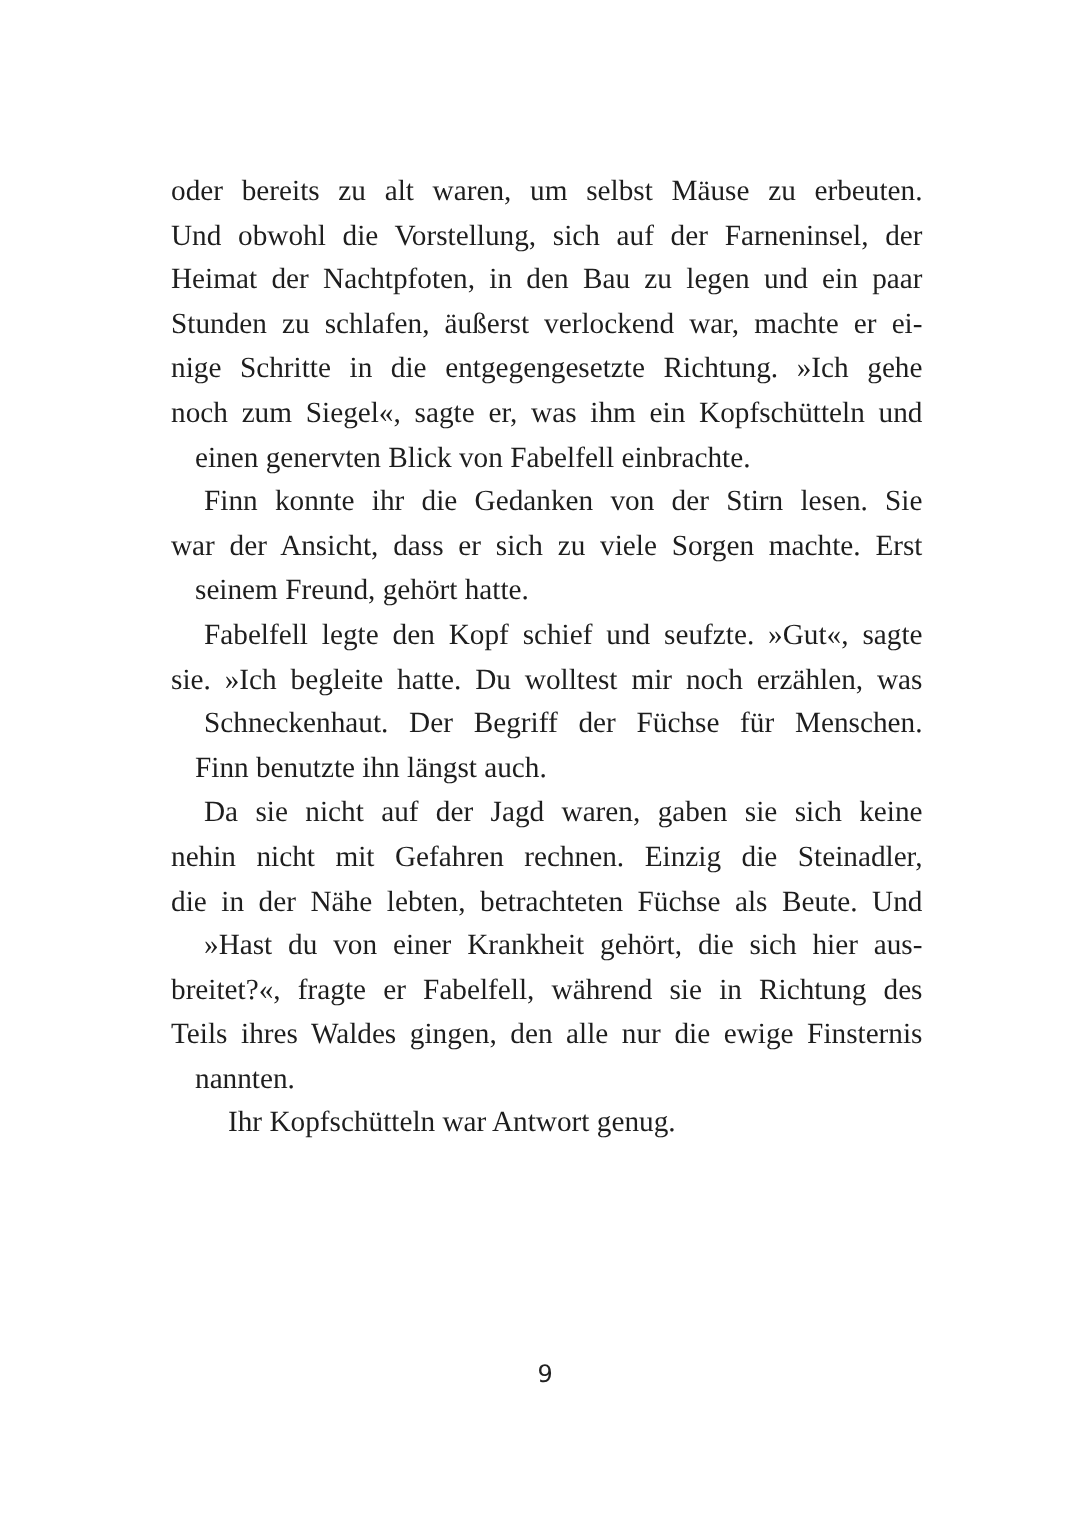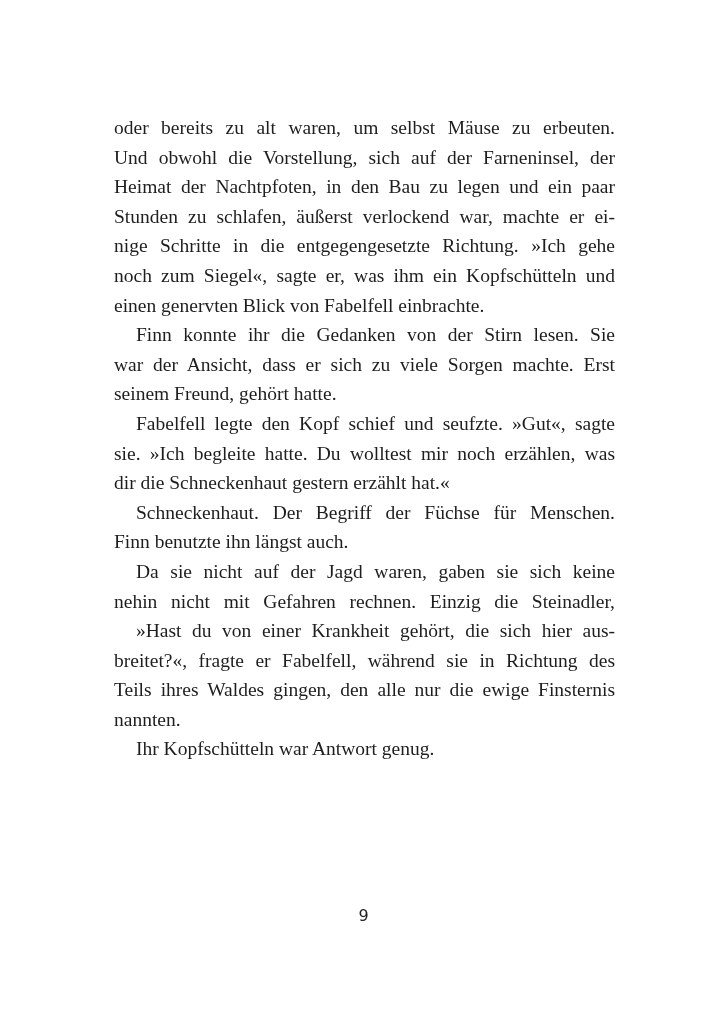--- a/index.html
+++ b/index.html
@@ -34,20 +34,21 @@
       line-height: 29.6px;
       font-size: 19.5px;
       white-space: nowrap;
       text-align: justify;
       text-align-last: justify;
       overflow: hidden;
     }
     .line.last {
       text-align: left;
       text-align-last: left;
+      margin-left: 16px;
     }
     .line.indent {
       padding-left: 22px;
     }
     .folio {
       position: absolute;
       left: 0;
       width: 727px;
       top: 906px;
       text-align: center;
@@ -74,31 +75,31 @@
 
     <div>
       <span class="line indent">Finn konnte ihr die Gedanken von der Stirn lesen. Sie</span>
       <span class="line">war der Ansicht, dass er sich zu viele Sorgen machte. Erst</span>
       <span class="line last">seinem Freund, gehört hatte.</span>
     </div>
 
     <div>
       <span class="line indent">Fabelfell legte den Kopf schief und seufzte. »Gut«, sagte</span>
       <span class="line">sie. »Ich begleite hatte. Du wolltest mir noch erzählen, was</span>
-      <span class="line last">dir die Schneckenhaut gestern erzählt hat.«</span>
     </div>
 
     <div>
       <span class="line indent">Schneckenhaut. Der Begriff der Füchse für Menschen.</span>
       <span class="line last">Finn benutzte ihn längst auch.</span>
     </div>
 
     <div>
       <span class="line indent">Da sie nicht auf der Jagd waren, gaben sie sich keine</span>
       <span class="line">nehin nicht mit Gefahren rechnen. Einzig die Steinadler,</span>
+      <span class="line">die in der Nähe lebten, betrachteten Füchse als Beute. Und</span>
     </div>
 
     <div>
       <span class="line indent">»Hast du von einer Krankheit gehört, die sich hier aus-</span>
       <span class="line">breitet?«, fragte er Fabelfell, während sie in Richtung des</span>
       <span class="line">Teils ihres Waldes gingen, den alle nur die ewige Finsternis</span>
       <span class="line last">nannten.</span>
     </div>
 
     <div>

